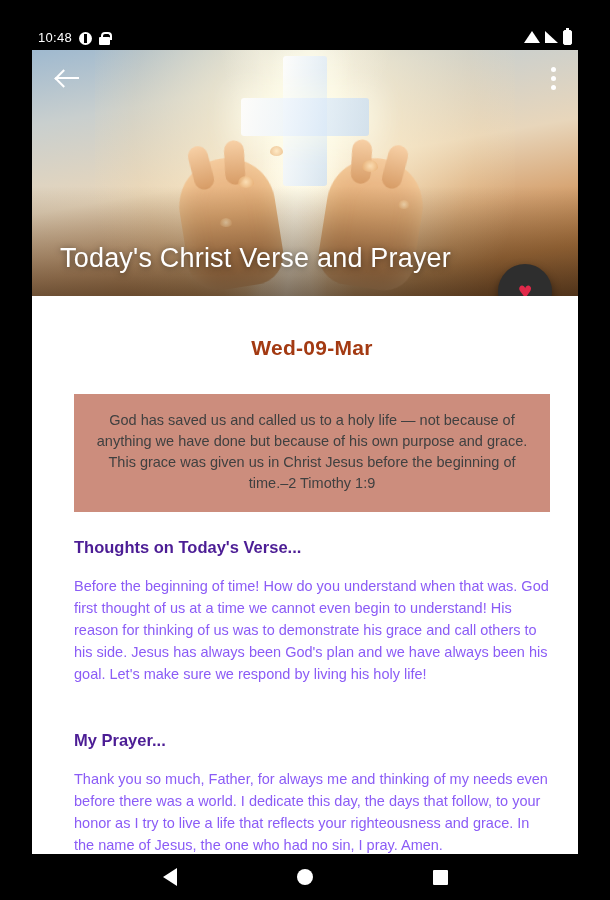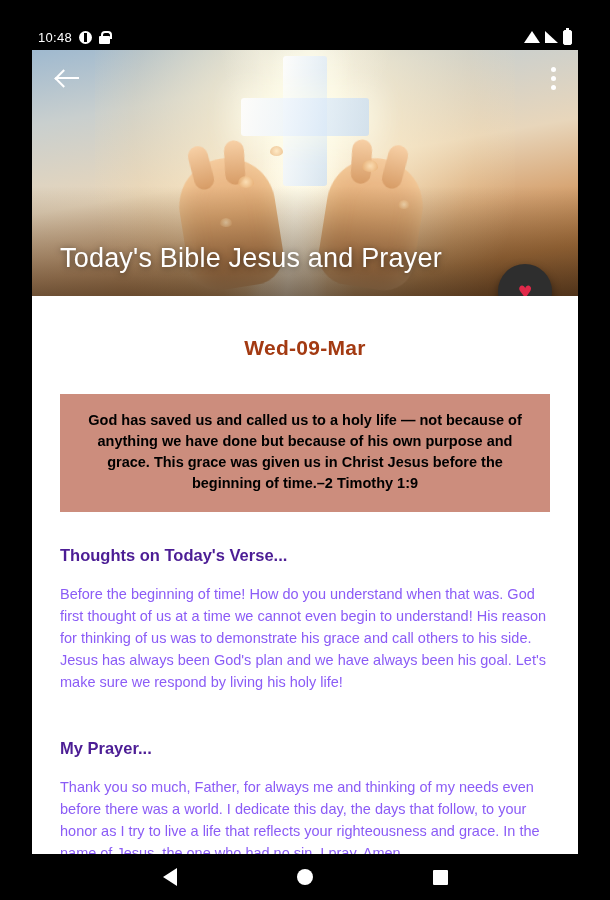--- a/index.html
+++ b/index.html
@@ -23,21 +23,21 @@
     height: 26px;
     margin-top: 24px;
     display: flex;
     align-items: center;
     justify-content: space-between;
     padding: 0 6px;
     color: #fff;
     font-size: 13px;
     background: #000;
   }
-  .sb-left { display: flex; align-items: center; gap: 7px; }
+  .sb-left { display: flex; align-items: flex-end; gap: 7px; }
   .sb-right { display: flex; align-items: center; gap: 5px; }
   .sb-time { font-size: 13px; letter-spacing: .3px; }
   .ic { display: inline-block; }
   .ic-circle {
     width: 13px; height: 13px; border-radius: 50%;
     background: #fff; position: relative;
   }
   .ic-circle::after {
     content: ""; position: absolute; left: 5px; top: 2px;
     width: 3px; height: 9px; background: #000;
@@ -189,40 +189,40 @@
     display: flex; align-items: center; justify-content: center;
     box-shadow: 0 4px 10px rgba(0,0,0,.45);
     z-index: 5;
     cursor: pointer;
   }
   .heart { font-size: 24px; color: #e0294a; line-height: 1; }
   
   .content {
     flex: 1;
     background: #fff;
-    padding: 40px 28px 10px 28px;
+    padding: 40px 28px 10px 42px;
     overflow: hidden;
   }
   .date {
     text-align: center;
     color: #a33a12;
     font-size: 21px;
     font-weight: bold;
     letter-spacing: .3px;
     margin-bottom: 34px;
   }
   .verse-box {
     background: #cc8d7d;
-    color: #000000;
+    color: #404040;
     padding: 16px 20px 18px 20px;
     font-size: 14.5px;
-    font-weight: bold;
+    font-weight: normal;
     line-height: 1.45;
     text-align: center;
-    margin-bottom: 34px;
+    margin-bottom: 26px;
   }
   .section-title {
     font-size: 16.5px;
     font-weight: bold;
     color: #4c1d95;
     margin-bottom: 18px;
   }
   .body-text {
     font-size: 14.5px;
     line-height: 1.52;
@@ -289,21 +289,21 @@
 
       <div class="hero-top-bar">
         <div class="back-arrow"></div>
         <div class="kebab">
           <span></span>
             <span></span>
             <span></span>
         </div>
       </div>
 
-      <div class="hero-title">Today's Bible Jesus and Prayer</div>
+      <div class="hero-title">Today's Christ Verse and Prayer</div>
 
       <div class="fab">
         <span class="heart">♥</span>
       </div>
     </div>
 
     <div class="content">
       <div class="date">Wed-09-Mar</div>
       <div class="verse-box">God has saved us and called us to a holy life — not because of anything we have done but because of his own purpose and grace. This grace was given us in Christ Jesus before the beginning of time.–2 Timothy 1:9</div>
 

